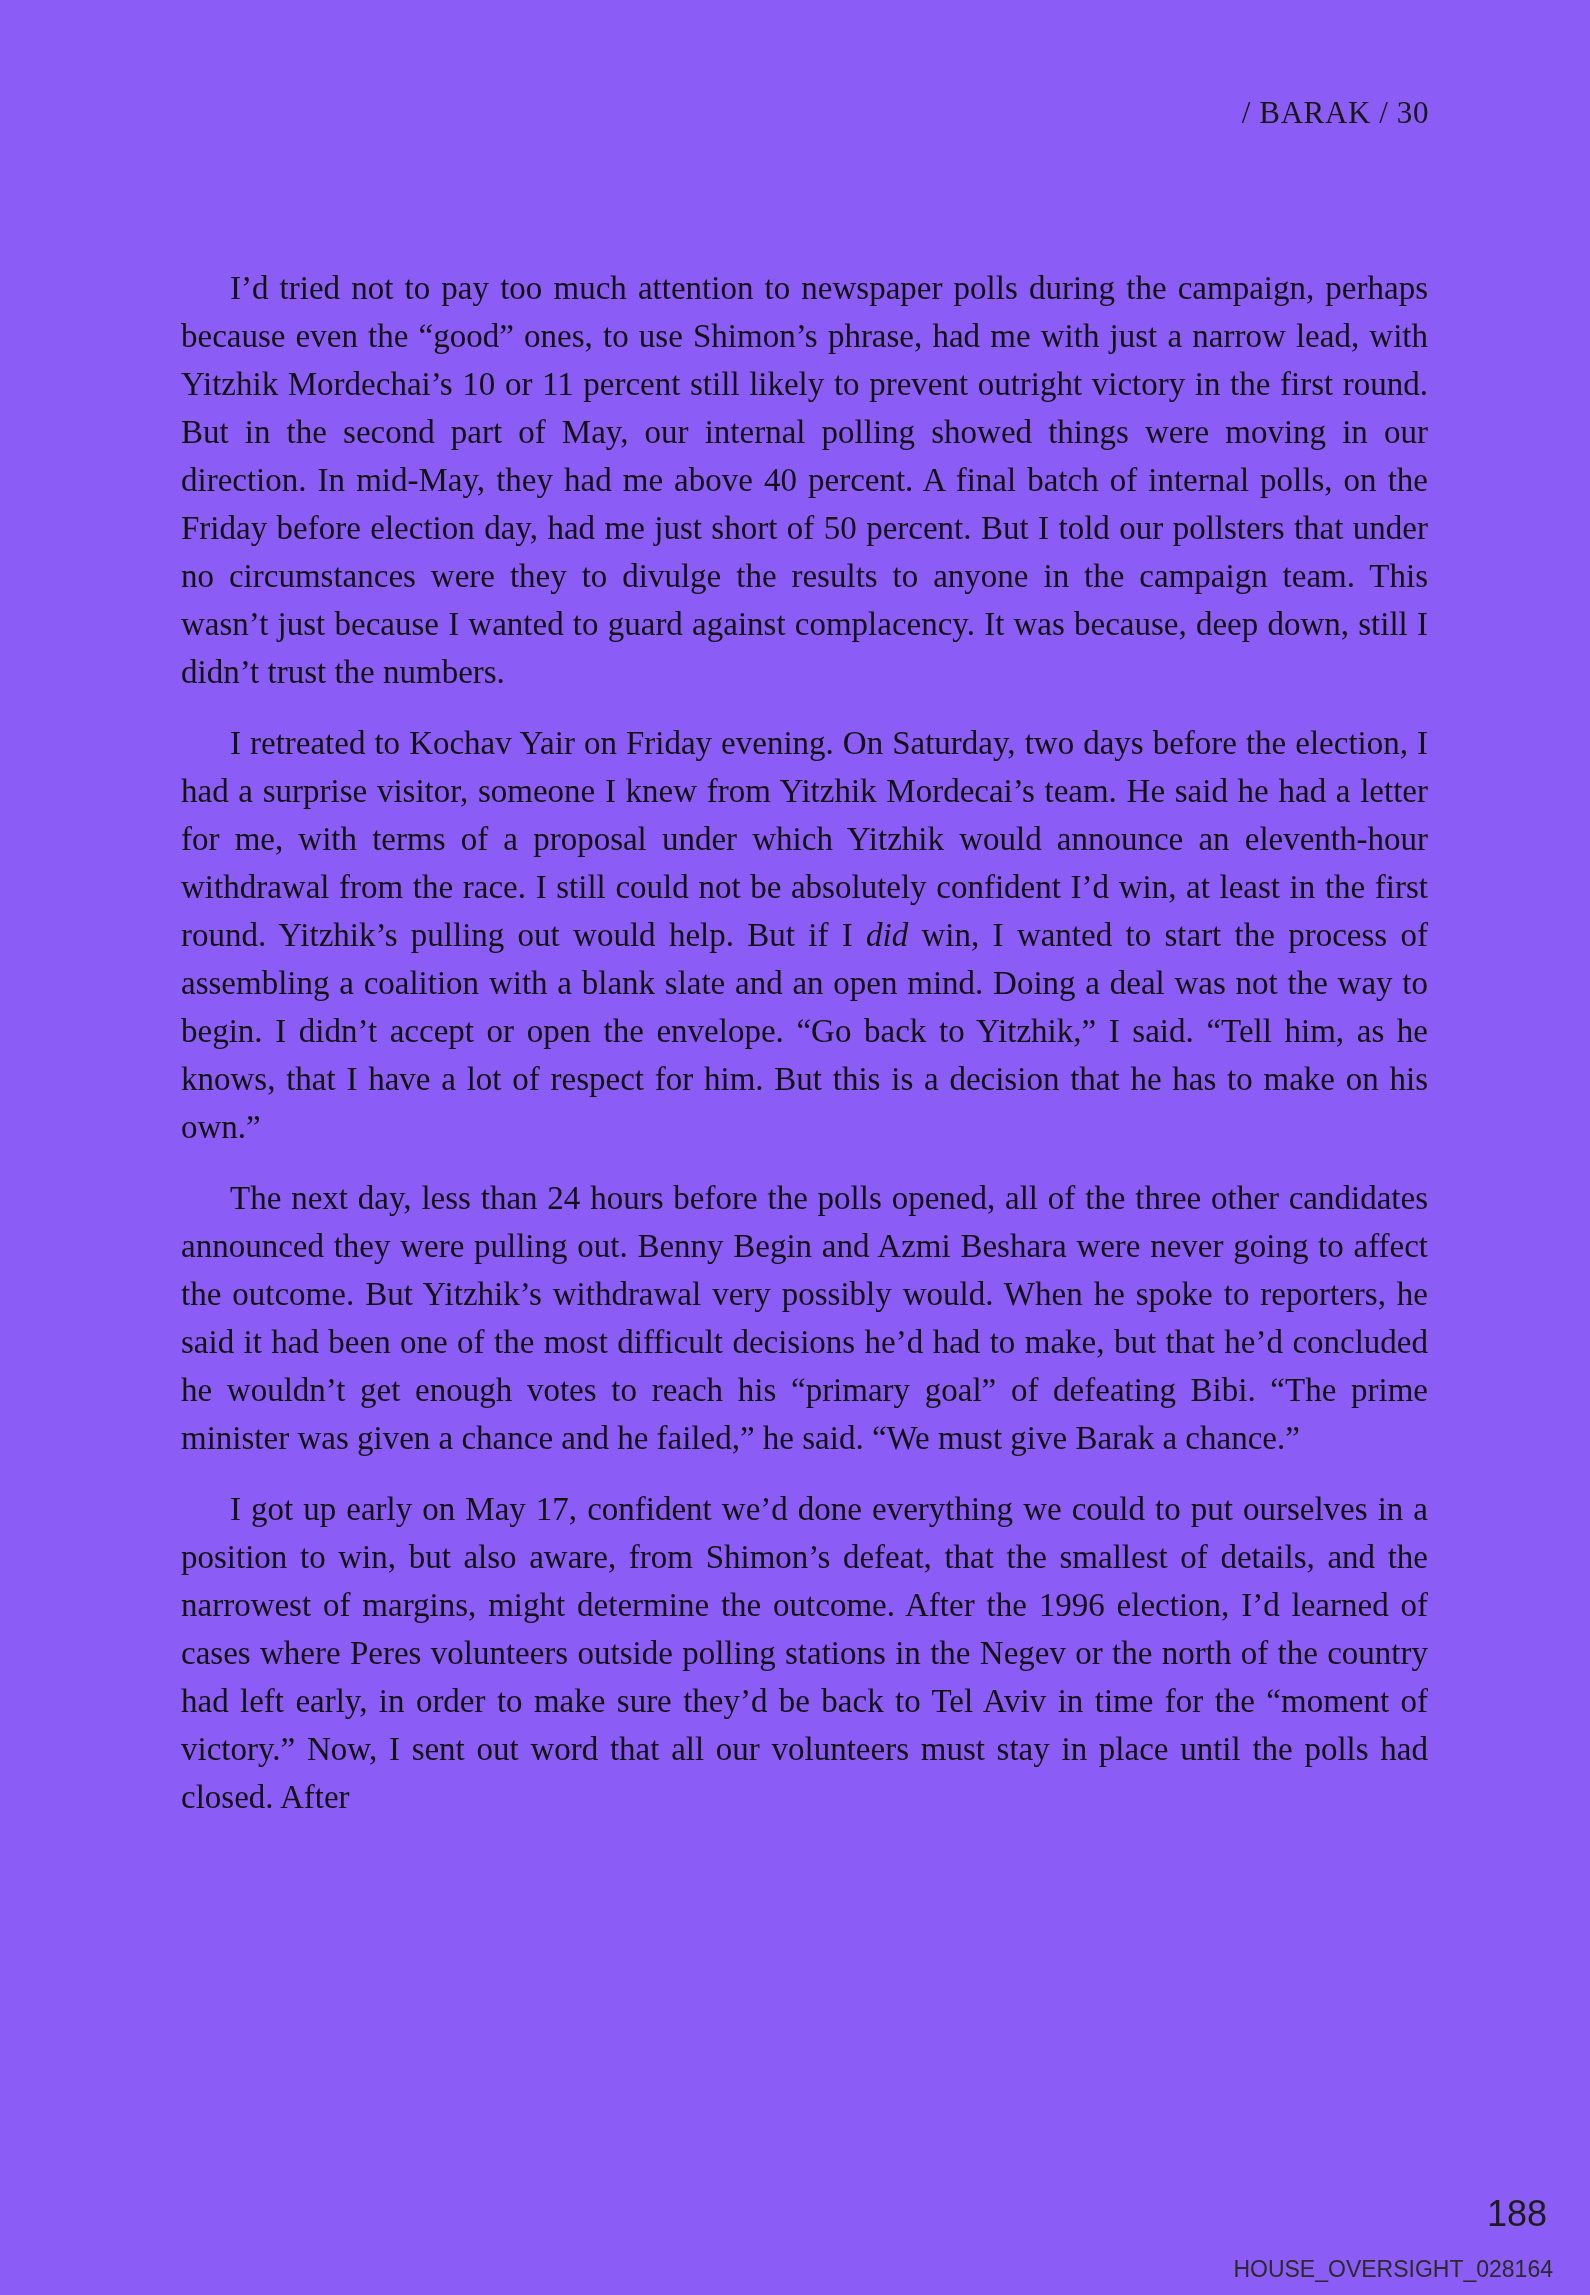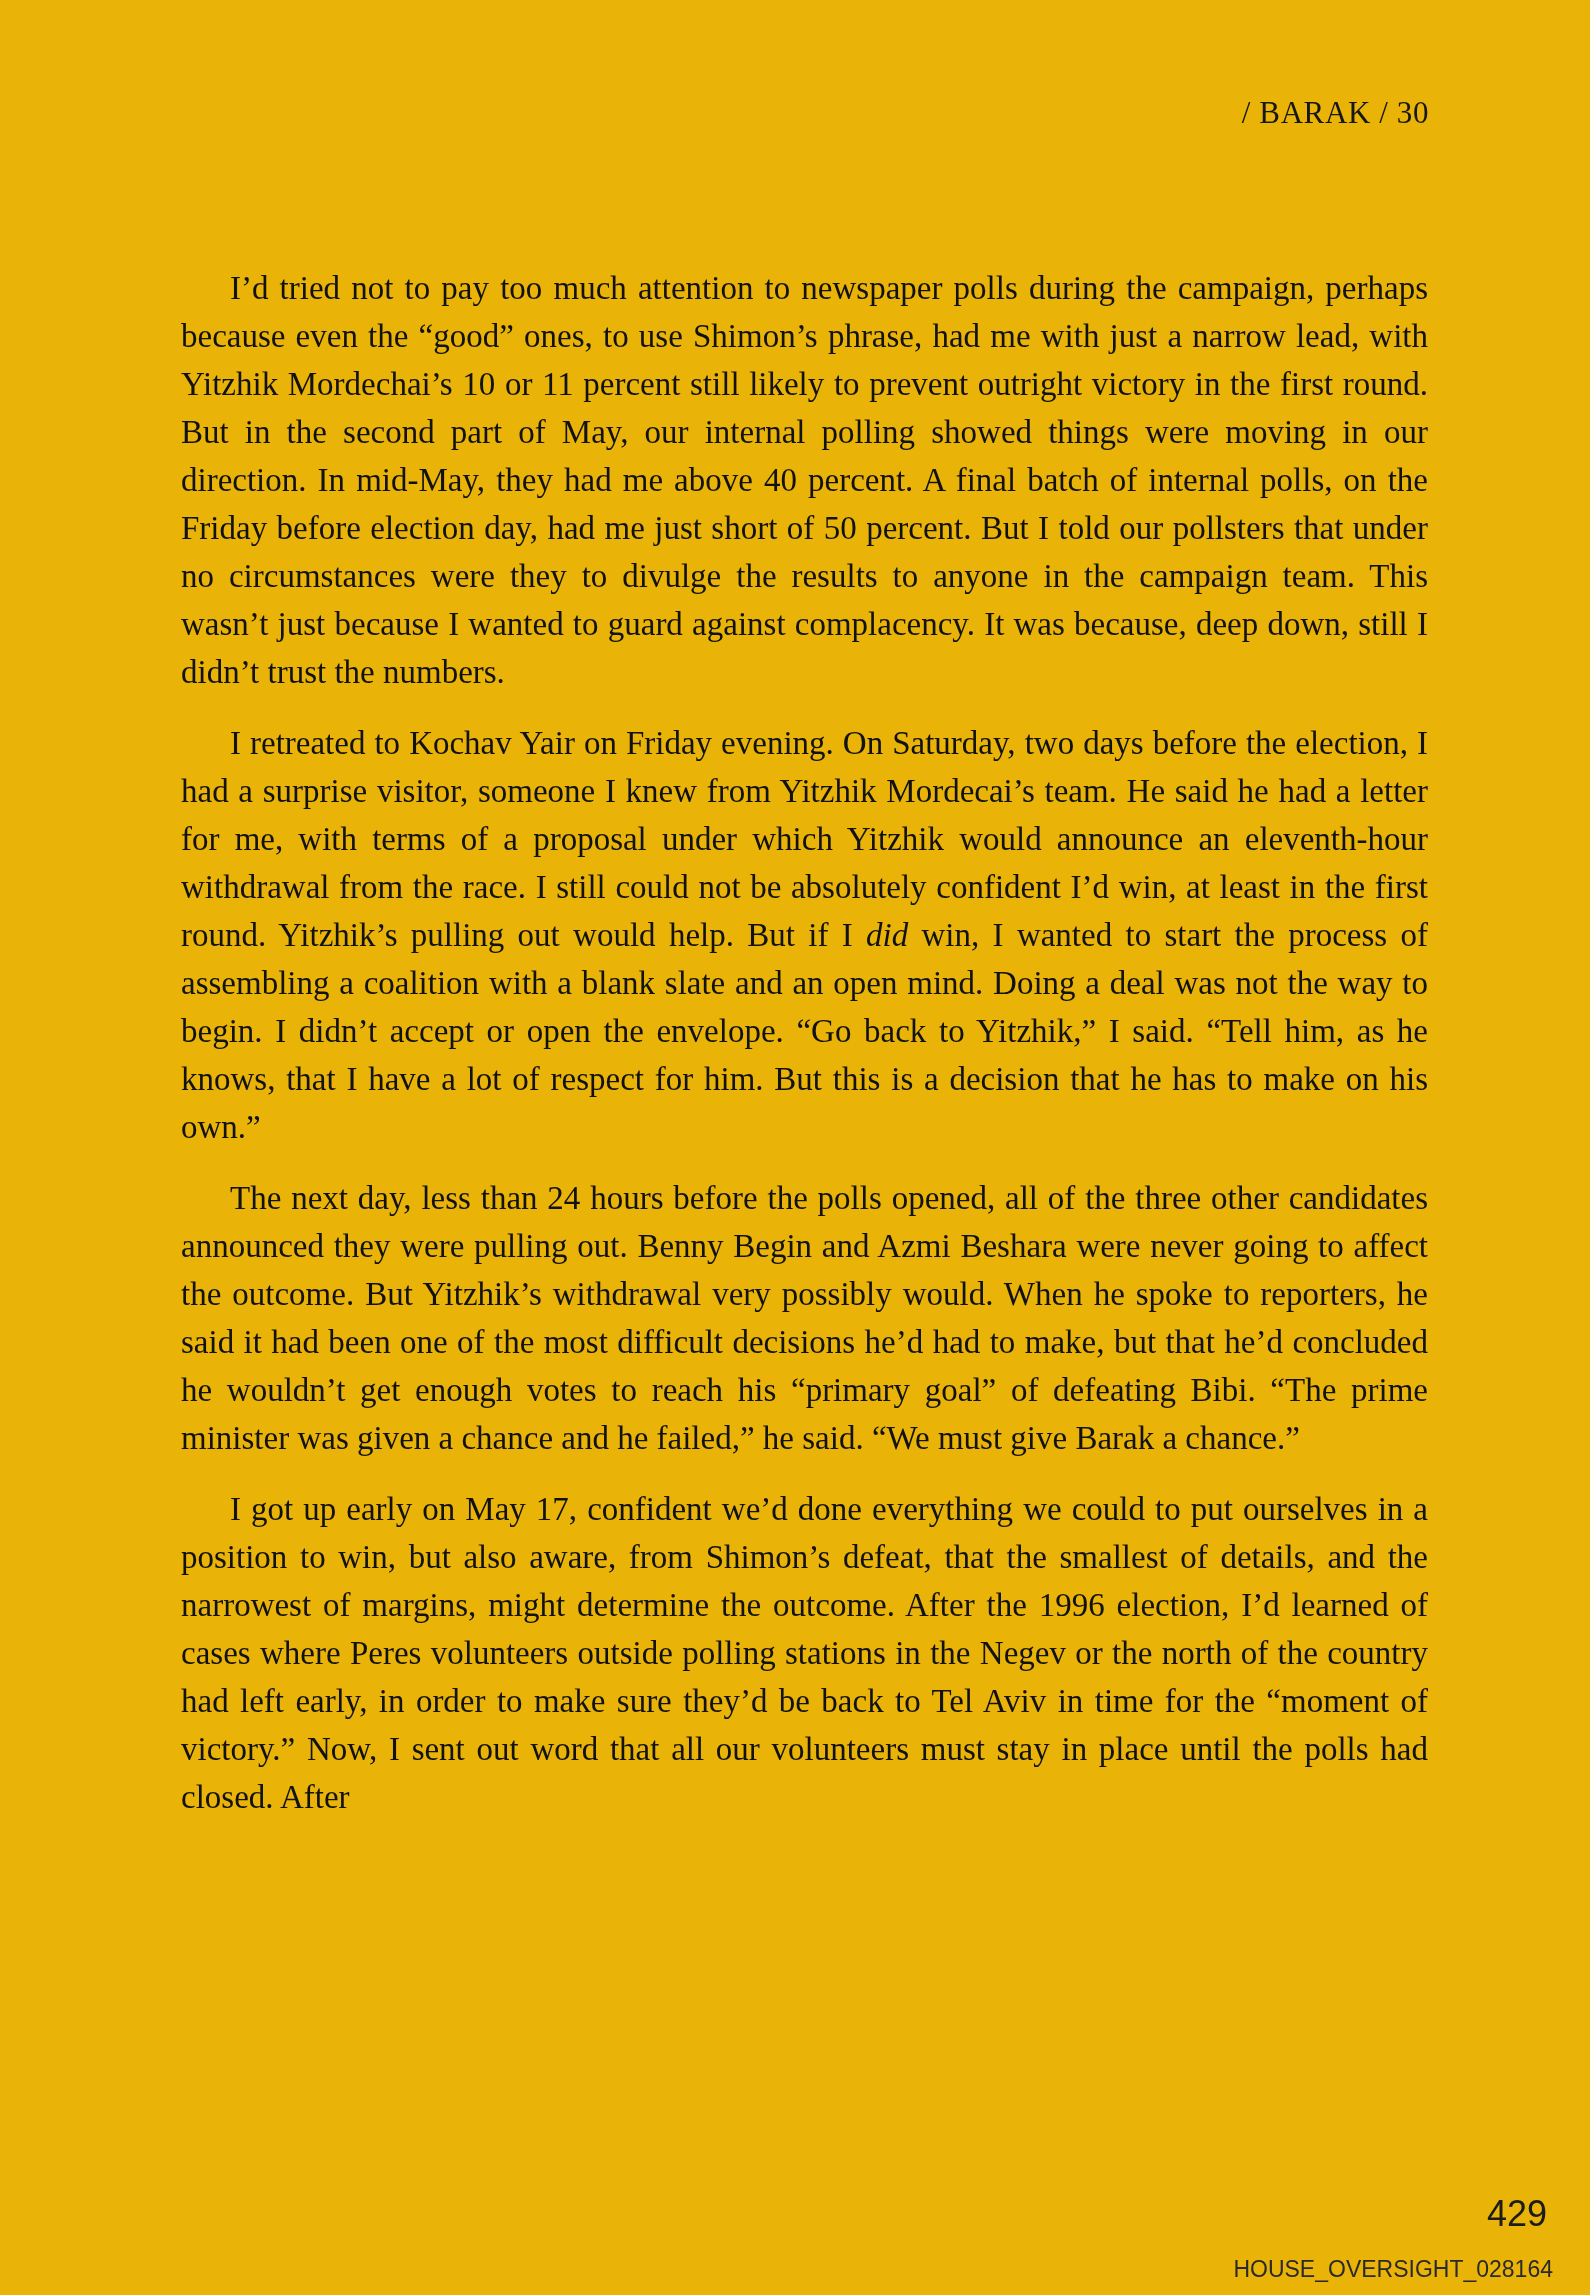--- a/index.html
+++ b/index.html
@@ -4,21 +4,21 @@
 <style>
   html, body {
     margin: 0;
     padding: 0;
     background: #ffffff;
   }
   .page {
     position: relative;
     width: 1591px;
     height: 2295px;
-    background: #eab308;
+    background: #8b5cf6;
     font-family: "Liberation Serif", serif;
     color: #121212;
     overflow: hidden;
   }
   .running-header {
     position: absolute;
     top: 95px;
     right: 162px;
     font-size: 31px;
     letter-spacing: 0.6px;
@@ -70,18 +70,18 @@
     <p>I’d tried not to pay too much attention to newspaper polls during the campaign, perhaps because even the “good” ones, to use Shimon’s phrase, had me with just a narrow lead, with Yitzhik Mordechai’s 10 or 11 percent still likely to prevent outright victory in the first round. But in the second part of May, our internal polling showed things were moving in our direction. In mid-May, they had me above 40 percent. A final batch of internal polls, on the Friday before election day, had me just short of 50 percent. But I told our pollsters that under no circumstances were they to divulge the results to anyone in the campaign team. This wasn’t just because I wanted to guard against complacency. It was because, deep down, still I didn’t trust the numbers.</p>
 
     <p><span>I retreated to Kochav Yair on Friday evening. On Saturday, two days before the election, I had a surprise visitor, someone I knew from Yitzhik Mordecai’s team. He said he had a letter for me, with terms of a proposal under which Yitzhik would announce an eleventh-hour withdrawal from the race. I still could not be absolutely confident I’d win, at least in the first round. Yitzhik’s pulling out would help. But if I </span><em>did</em><span> win, I wanted to start the process of assembling a coalition with a blank slate and an open mind. Doing a deal was not the way to begin. I didn’t accept or open the envelope. “Go back to Yitzhik,” I said. “Tell him, as he knows, that I have a lot of respect for him. But this is a decision that he has to make on his own.”</span></p>
 
     <p>The next day, less than 24 hours before the polls opened, all of the three other candidates announced they were pulling out. Benny Begin and Azmi Beshara were never going to affect the outcome. But Yitzhik’s withdrawal very possibly would. When he spoke to reporters, he said it had been one of the most difficult decisions he’d had to make, but that he’d concluded he wouldn’t get enough votes to reach his “primary goal” of defeating Bibi. “The prime minister was given a chance and he failed,” he said. “We must give Barak a chance.”</p>
 
     <p>I got up early on May 17, confident we’d done everything we could to put ourselves in a position to win, but also aware, from Shimon’s defeat, that the smallest of details, and the narrowest of margins, might determine the outcome. After the 1996 election, I’d learned of cases where Peres volunteers outside polling stations in the Negev or the north of the country had left early, in order to make sure they’d be back to Tel Aviv in time for the “moment of victory.” Now, I sent out word that all our volunteers must stay in place until the polls had closed. After</p>
 
   </div>
 
-  <div class="page-number">429</div>
+  <div class="page-number">188</div>
 
   <div class="bates-stamp">HOUSE_OVERSIGHT_028164</div>
 
 </div>
 
 
 </body></html>

